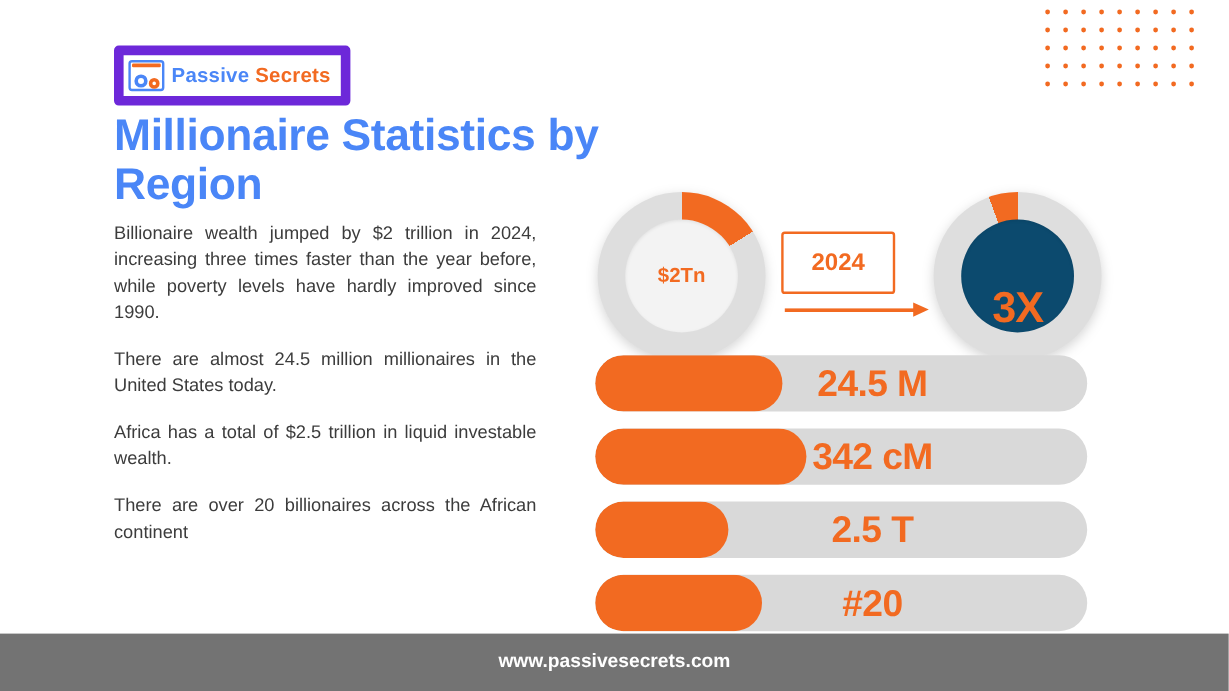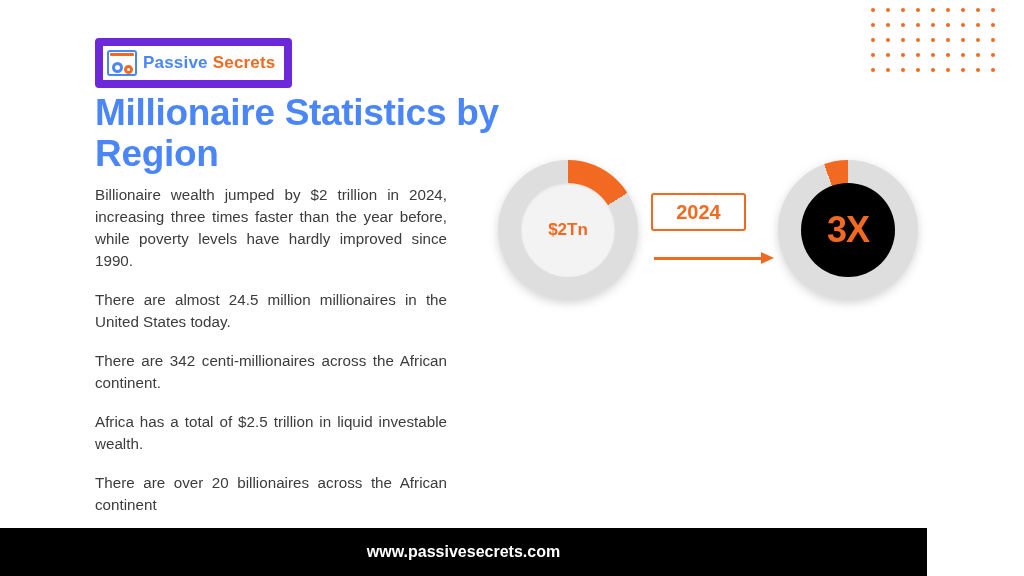--- a/index.html
+++ b/index.html
@@ -127,30 +127,30 @@
     background: conic-gradient(#f26a21 0deg 58deg, #dedede 58deg 360deg);
   }
   #donut-left .hole { background: #f3f3f3; }
   #donut-left .label {
     color: #f26a21; font-size: 17px; font-weight: bold;
   }
   #donut-right { right: 10px; top: 0; }
   #donut-right .ring {
     background: conic-gradient(#dedede 0deg 340deg, #f26a21 340deg 360deg);
   }
-  #donut-right .hole { background: #000000; }
+  #donut-right .hole { background: #0c4a6e; align-items: flex-end; }
   #donut-right .label {
     color: #f26a21; font-size: 36px; font-weight: bold; letter-spacing: -1px;
   }
 
   
   .year-pill {
     position: absolute;
     left: 163px; top: 33px;
-    width: 95px; height: 38px;
+    width: 95px; height: 52px;
     border: 2px solid #f26a21;
     border-radius: 3px;
     display: flex; align-items: center; justify-content: center;
     color: #f26a21;
     font-size: 20px; font-weight: bold;
     background: #fff;
   }
   .arrow {
     position: absolute;
     left: 166px; top: 92px;
@@ -200,22 +200,22 @@
     font-size: 31px;
     font-weight: bold;
     letter-spacing: -0.5px;
     z-index: 2;
   }
 
   
   .footer {
     position: absolute;
     left: 0; bottom: 0;
-    width: 927px; height: 48px;
-    background: #000000;
+    width: 1024px; height: 48px;
+    background: #737373;
     display: flex;
     align-items: center;
     justify-content: center;
   }
   .footer span {
     color: #ffffff;
     font-size: 16px;
     font-weight: bold;
   }
 </style>
@@ -283,21 +283,20 @@
       <span class="t1">Passive</span>
       <span class="t2">Secrets</span>
     </span>
   </div>
 
   <h1 class="headline">Millionaire Statistics by Region</h1>
 
   <div class="facts">
     <p>Billionaire wealth jumped by $2 trillion in 2024, increasing three times faster than the year before, while poverty levels have hardly improved since 1990.</p>
     <p>There are almost 24.5 million millionaires in the United States today.</p>
-    <p>There are 342 centi-millionaires across the African continent.</p>
     <p>Africa has a total of $2.5 trillion in liquid investable wealth.</p>
     <p>There are over 20 billionaires across the African continent</p>
   </div>
 
   <div class="donut-row">
     <div class="donut" id="donut-left">
       <div class="ring"></div>
       <div class="hole">
         <span class="label">$2Tn</span>
       </div>
@@ -311,18 +310,36 @@
     </div>
 
     <div class="donut" id="donut-right">
       <div class="ring"></div>
       <div class="hole">
         <span class="label">3X</span>
       </div>
     </div>
   </div>
 
+  <div class="bars">
+    <div class="bar-row" style="background: rgb(217, 217, 217);">
+      <span class="bar-fill" style="width: 38%; background: rgb(242, 106, 33);"></span>
+      <span class="bar-label">24.5 M</span>
+    </div>
+    <div class="bar-row" style="background: rgb(217, 217, 217);">
+      <span class="bar-fill" style="width: 43%; background: rgb(242, 106, 33);"></span>
+      <span class="bar-label">342 cM</span>
+    </div>
+    <div class="bar-row" style="background: rgb(217, 217, 217);">
+      <span class="bar-fill" style="width: 27%; background: rgb(242, 106, 33);"></span>
+      <span class="bar-label">2.5 T</span>
+    </div>
+    <div class="bar-row" style="background: rgb(217, 217, 217);">
+      <span class="bar-fill" style="width: 34%; background: rgb(242, 106, 33);"></span>
+      <span class="bar-label">#20</span>
+    </div>
+  </div>
 
   <div class="footer">
     <span>www.passivesecrets.com</span>
   </div>
 
 </div>
 
 </body></html>

